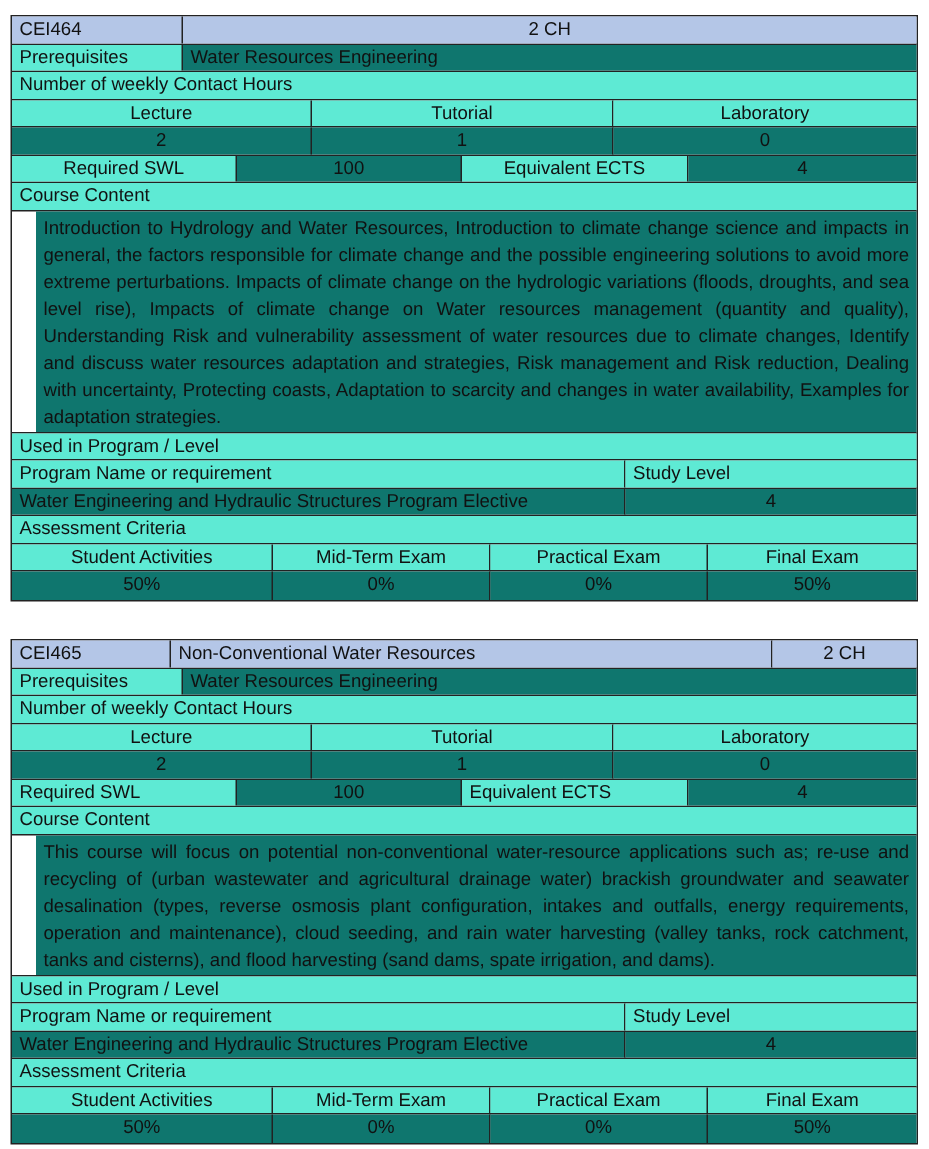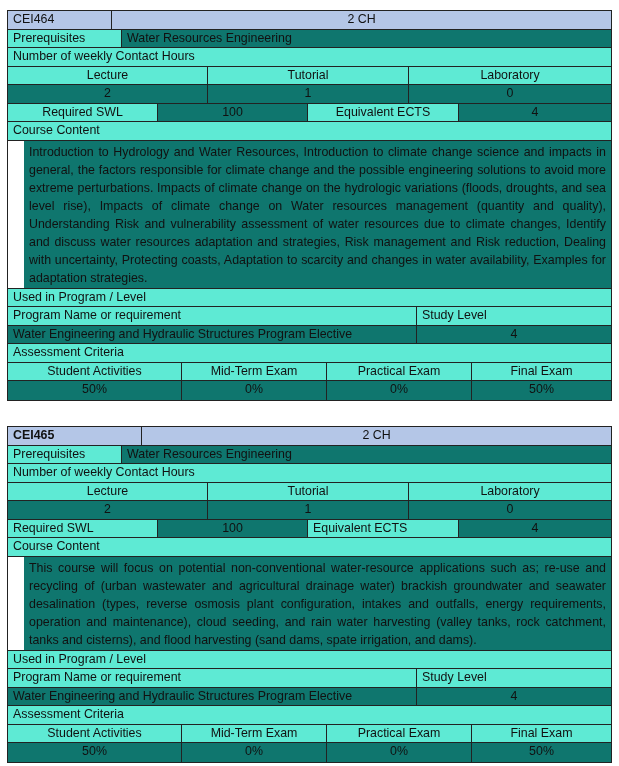--- a/index.html
+++ b/index.html
@@ -14,21 +14,21 @@
   .white { background:#0f766e; }
   .center { text-align:center; }
   .content { height:auto; border-bottom:1px solid #222; }
   .content .cell { white-space:normal; text-align:justify; line-height:18px; padding:2px 5px 1px 5px; width:100%;margin-left:16px; }
 </style>
 </head>
 <body>
 
 <div class="course" style="top:10px;">
   <div class="row">
-    <div class="cell blue" style="width:104px;">CEI464</div>
+    <div class="cell blue" style="width:114px;">CEI464</div>
     <div class="cell blue center" style="flex:1;">2 CH</div>
   </div>
   <div class="row">
     <div class="cell green" style="width:114px;">Prerequisites</div>
     <div class="cell white" style="flex:1;">Water Resources Engineering</div>
   </div>
   <div class="row">
     <div class="cell green" style="flex:1;">Number of weekly Contact Hours</div>
   </div>
   <div class="row">
@@ -76,21 +76,22 @@
   <div class="row">
     <div class="cell white center" style="width:174px;">50%</div>
     <div class="cell white center" style="width:145px;">0%</div>
     <div class="cell white center" style="width:145px;">0%</div>
     <div class="cell white center" style="flex:1;">50%</div>
   </div>
 </div>
 
 <div class="course" style="top:426px;">
   <div class="row">
-    <div class="cell blue" style="width:134px;font-weight:bold;">CEI465</div>
+    <div class="cell blue" style="width:106px;">CEI465</div>
+    <div class="cell blue" style="width:401px;">Non-Conventional Water Resources</div>
     <div class="cell blue center" style="flex:1;">2 CH</div>
   </div>
   <div class="row">
     <div class="cell green" style="width:114px;">Prerequisites</div>
     <div class="cell white" style="flex:1;">Water Resources Engineering</div>
   </div>
   <div class="row">
     <div class="cell green" style="flex:1;">Number of weekly Contact Hours</div>
   </div>
   <div class="row">

